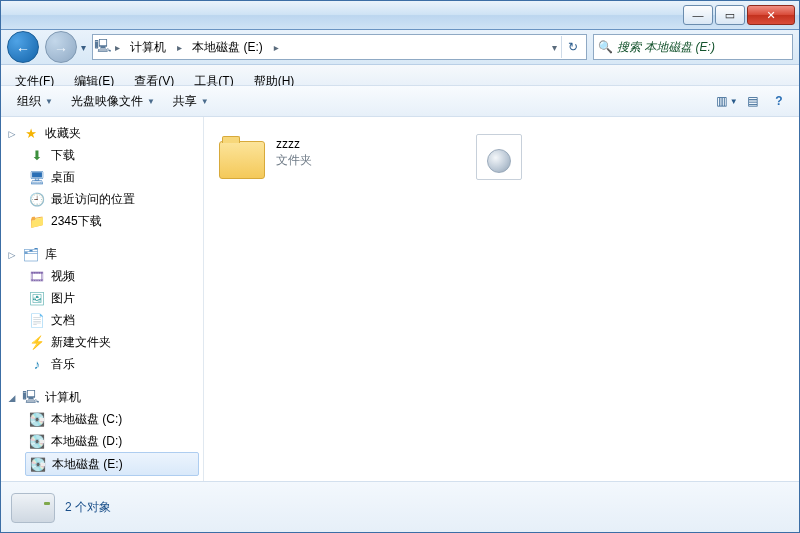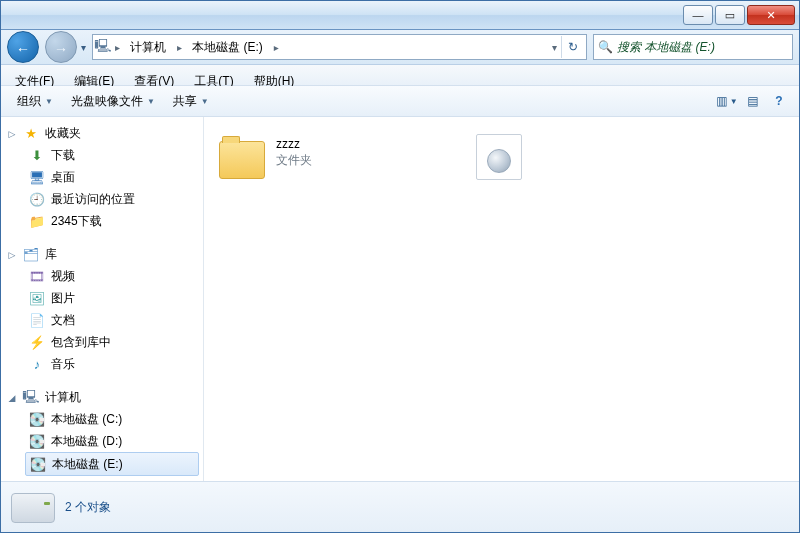--- a/index.html
+++ b/index.html
@@ -173,21 +173,21 @@
         <div class="item">
           <span class="ico pic">🖼</span>
           <span>图片</span>
         </div>
         <div class="item">
           <span class="ico doc">📄</span>
           <span>文档</span>
         </div>
         <div class="item">
           <span class="ico thdl">⚡</span>
-          <span>包含到库中</span>
+          <span>新建文件夹</span>
         </div>
         <div class="item">
           <span class="ico mus">♪</span>
           <span>音乐</span>
         </div>
       </div>
 
       <div class="group">
         <div class="hdr">
           <span class="tri">◢</span>

